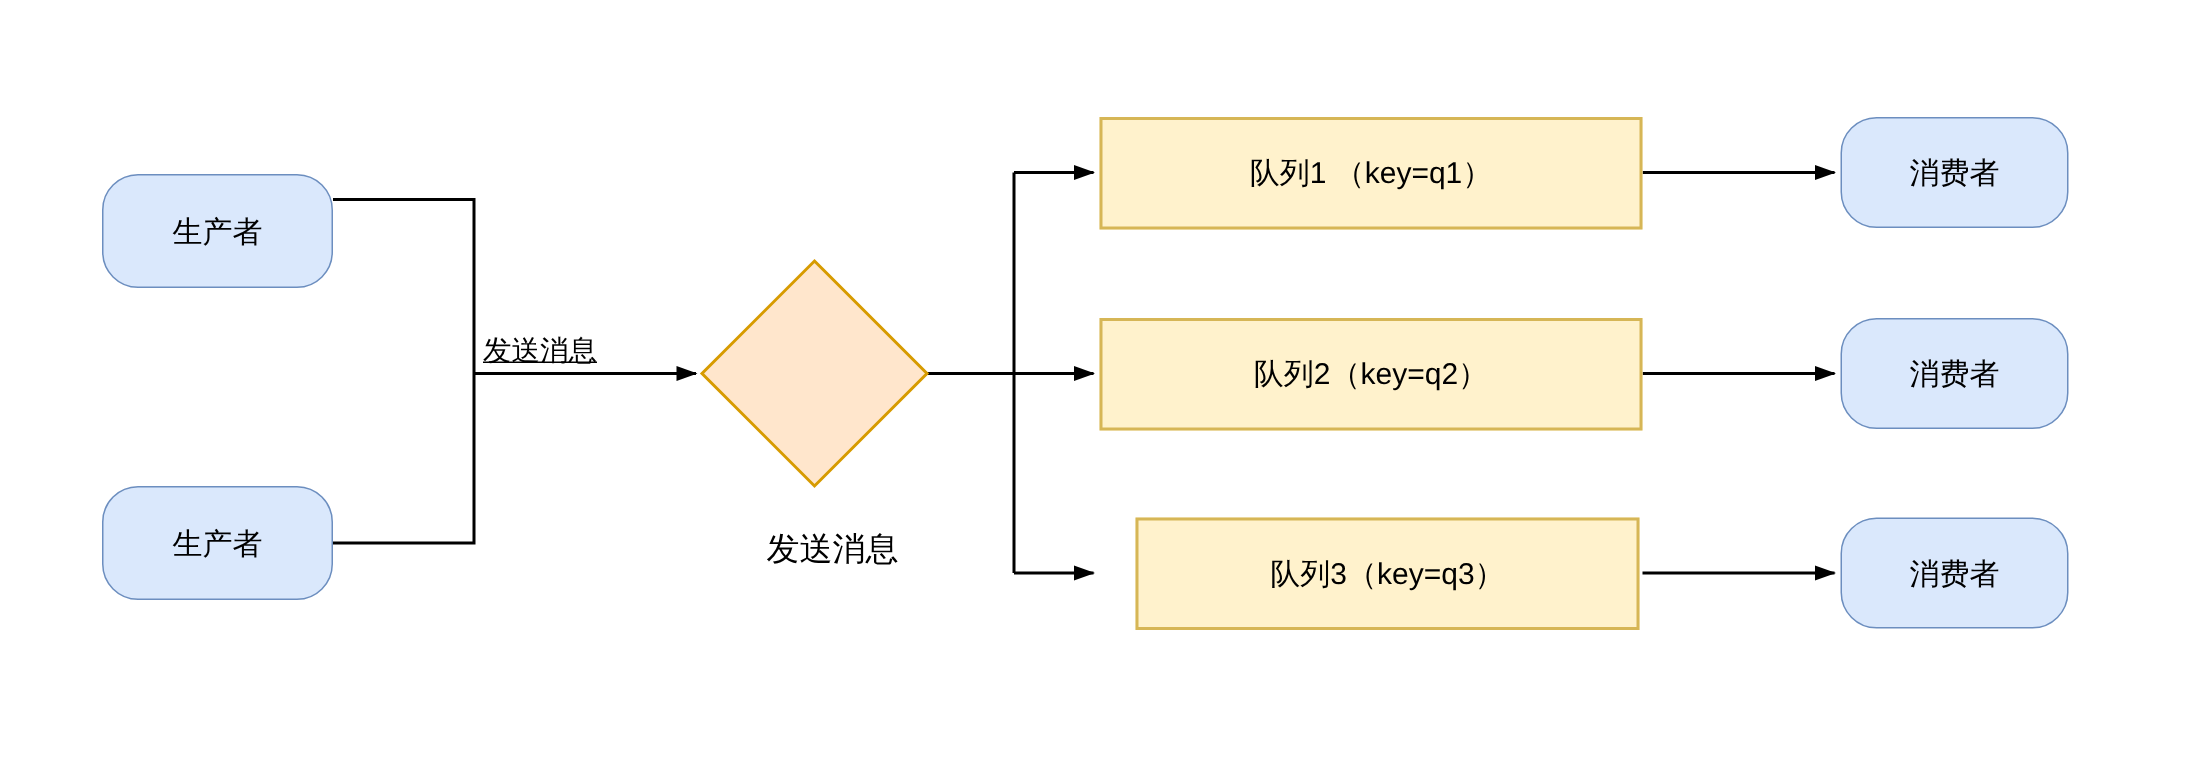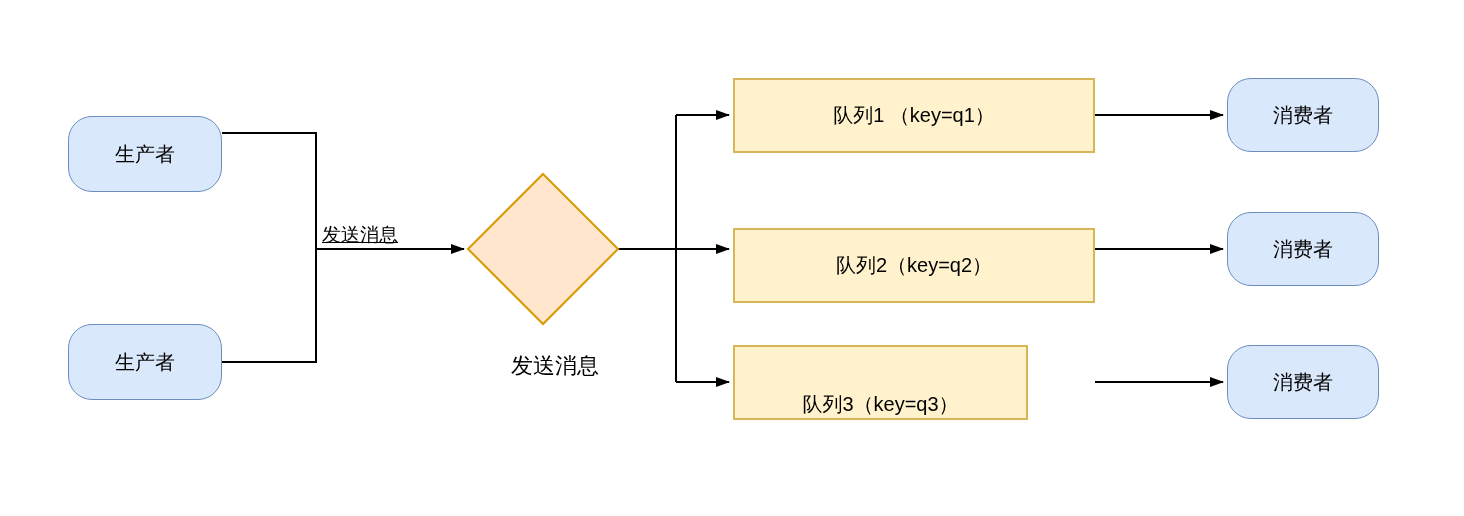--- a/index.html
+++ b/index.html
@@ -125,24 +125,24 @@
   <div class="edge-label">发送消息</div>
 
 
   <div class="annotation">
     <div>发送消息</div>
   </div>
 
   <div class="node node-queue" style="left:733px; top:78px; width:362px; height:75px;">
     <span>队列1 （key=q1）</span>
   </div>
-  <div class="node node-queue" style="left:733px; top:212px; width:362px; height:75px;margin-top:16px;">
+  <div class="node node-queue" style="left:733px; top:212px; width:362px; height:75px;">
     <span>队列2（key=q2）</span>
   </div>
-  <div class="node node-queue" style="left:733px; top:345px; width:295px; height:75px;align-items:flex-end;">
+  <div class="node node-queue" style="left:757px; top:345px; width:336px; height:75px;">
     <span>队列3（key=q3）</span>
   </div>
 
   <div class="node node-blue" style="left:1227px; top:78px; width:152px; height:74px;">
     <span>消费者</span>
   </div>
   <div class="node node-blue" style="left:1227px; top:212px; width:152px; height:74px;">
     <span>消费者</span>
   </div>
   <div class="node node-blue" style="left:1227px; top:345px; width:152px; height:74px;">

